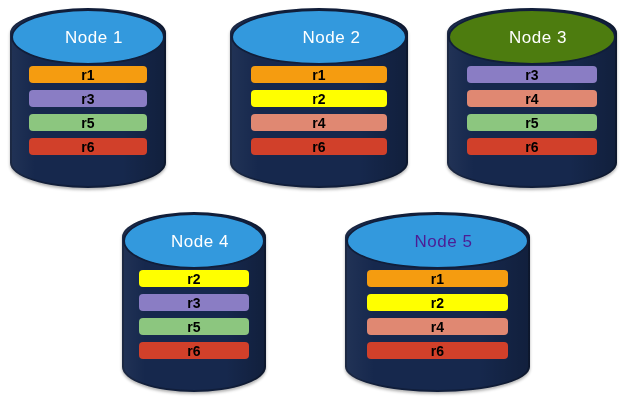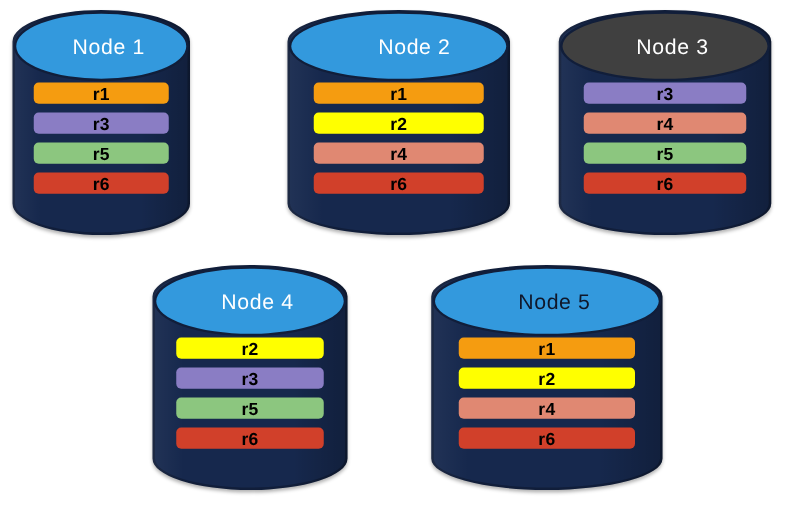--- a/index.html
+++ b/index.html
@@ -106,21 +106,21 @@
     font-weight: bold;
     color: #000000;
     line-height: 1;
     letter-spacing: 0.2px;
   }
 </style>
 </head>
 <body>
 
 <div id="diagram">
-    <div class="node" style="left: 10px; top: 8px; width: 142px; height: 180px;">
+    <div class="node" style="left: 10px; top: 8px; width: 156px; height: 180px;">
       <div class="cyl-body" style="background: rgb(22, 40, 77); border-color: rgb(17, 30, 58);"></div>
       <div class="cyl-shade"></div>
       <div class="cyl-top" style="background: rgb(51, 153, 221); border-color: rgb(17, 30, 58);">
         <div class="cyl-title" style="color: rgb(255, 255, 255);">Node  1</div>
       </div>
       <div class="records">
         <div class="record-bar" style="background: rgb(245, 156, 16);">
           <span class="record-label" style="color: rgb(0, 0, 0);">r1</span>
         </div>
         <div class="record-bar" style="background: rgb(138, 125, 196);">
@@ -151,39 +151,39 @@
           <span class="record-label" style="color: rgb(0, 0, 0);">r4</span>
         </div>
         <div class="record-bar" style="background: rgb(209, 64, 42);">
           <span class="record-label" style="color: rgb(0, 0, 0);">r6</span>
         </div>
       </div>
     </div>
     <div class="node" style="left: 447px; top: 8px; width: 170px; height: 180px;">
       <div class="cyl-body" style="background: rgb(22, 40, 77); border-color: rgb(17, 30, 58);"></div>
       <div class="cyl-shade"></div>
-      <div class="cyl-top" style="background: #404040; border-color: rgb(17, 30, 58);">
+      <div class="cyl-top" style="background: #4d7c0f; border-color: rgb(17, 30, 58);">
         <div class="cyl-title" style="color: rgb(255, 255, 255);">Node  3</div>
       </div>
       <div class="records">
         <div class="record-bar" style="background: rgb(138, 125, 196);">
           <span class="record-label" style="color: rgb(0, 0, 0);">r3</span>
         </div>
         <div class="record-bar" style="background: rgb(224, 136, 114);">
           <span class="record-label" style="color: rgb(0, 0, 0);">r4</span>
         </div>
         <div class="record-bar" style="background: rgb(140, 198, 127);">
           <span class="record-label" style="color: rgb(0, 0, 0);">r5</span>
         </div>
         <div class="record-bar" style="background: rgb(209, 64, 42);">
           <span class="record-label" style="color: rgb(0, 0, 0);">r6</span>
         </div>
       </div>
     </div>
-    <div class="node" style="left: 122px; top: 212px; width: 156px; height: 180px;">
+    <div class="node" style="left: 122px; top: 212px; width: 144px; height: 180px;">
       <div class="cyl-body" style="background: rgb(22, 40, 77); border-color: rgb(17, 30, 58);"></div>
       <div class="cyl-shade"></div>
       <div class="cyl-top" style="background: rgb(51, 153, 221); border-color: rgb(17, 30, 58);">
         <div class="cyl-title" style="color: rgb(255, 255, 255);">Node  4</div>
       </div>
       <div class="records">
         <div class="record-bar" style="background: rgb(255, 255, 0);">
           <span class="record-label" style="color: rgb(0, 0, 0);">r2</span>
         </div>
         <div class="record-bar" style="background: rgb(138, 125, 196);">
@@ -194,21 +194,21 @@
         </div>
         <div class="record-bar" style="background: rgb(209, 64, 42);">
           <span class="record-label" style="color: rgb(0, 0, 0);">r6</span>
         </div>
       </div>
     </div>
     <div class="node" style="left: 345px; top: 212px; width: 185px; height: 180px;">
       <div class="cyl-body" style="background: rgb(22, 40, 77); border-color: rgb(17, 30, 58);"></div>
       <div class="cyl-shade"></div>
       <div class="cyl-top" style="background: rgb(51, 153, 221); border-color: rgb(17, 30, 58);">
-        <div class="cyl-title" style="color: #0f172a;">Node  5</div>
+        <div class="cyl-title" style="color: #4c1d95;">Node  5</div>
       </div>
       <div class="records">
         <div class="record-bar" style="background: rgb(245, 156, 16);">
           <span class="record-label" style="color: rgb(0, 0, 0);">r1</span>
         </div>
         <div class="record-bar" style="background: rgb(255, 255, 0);">
           <span class="record-label" style="color: rgb(0, 0, 0);">r2</span>
         </div>
         <div class="record-bar" style="background: rgb(224, 136, 114);">
           <span class="record-label" style="color: rgb(0, 0, 0);">r4</span>

